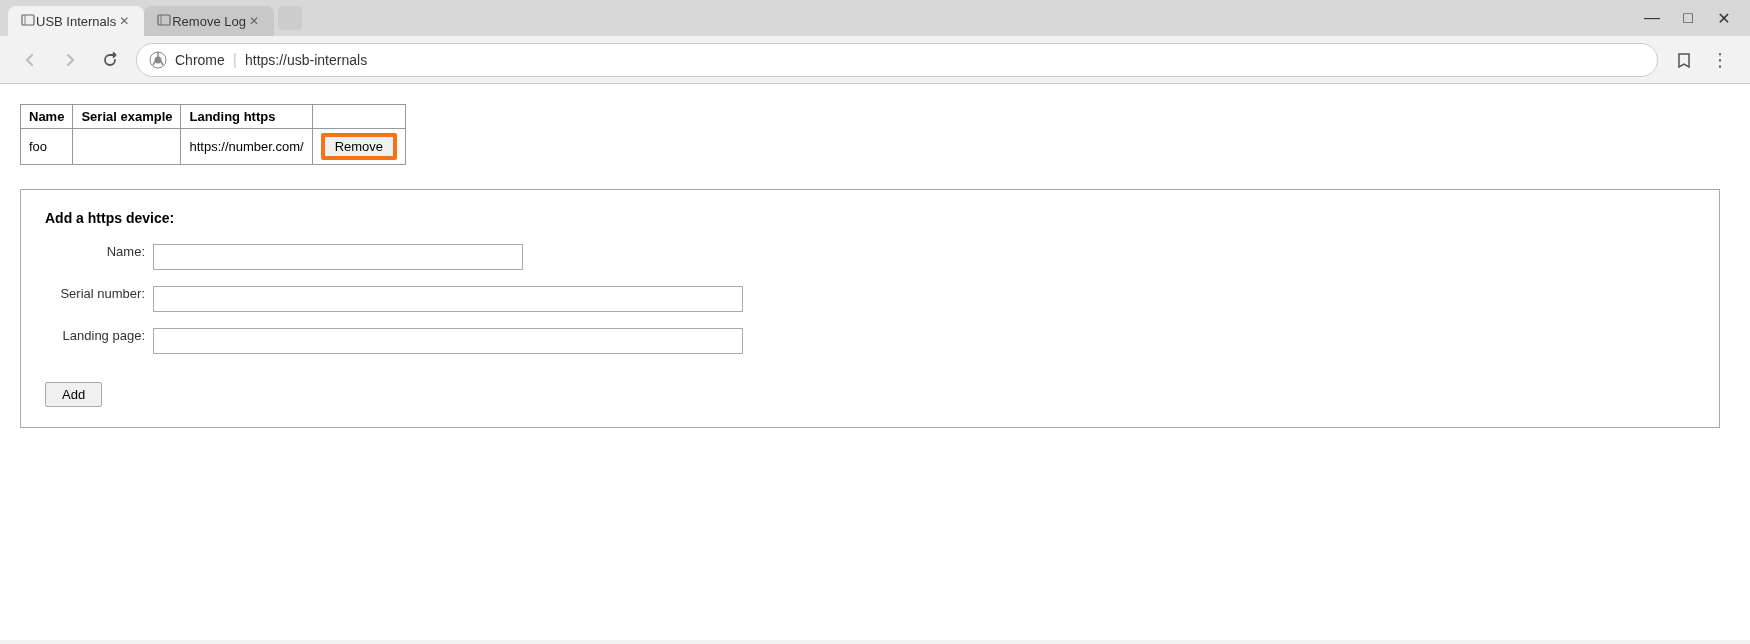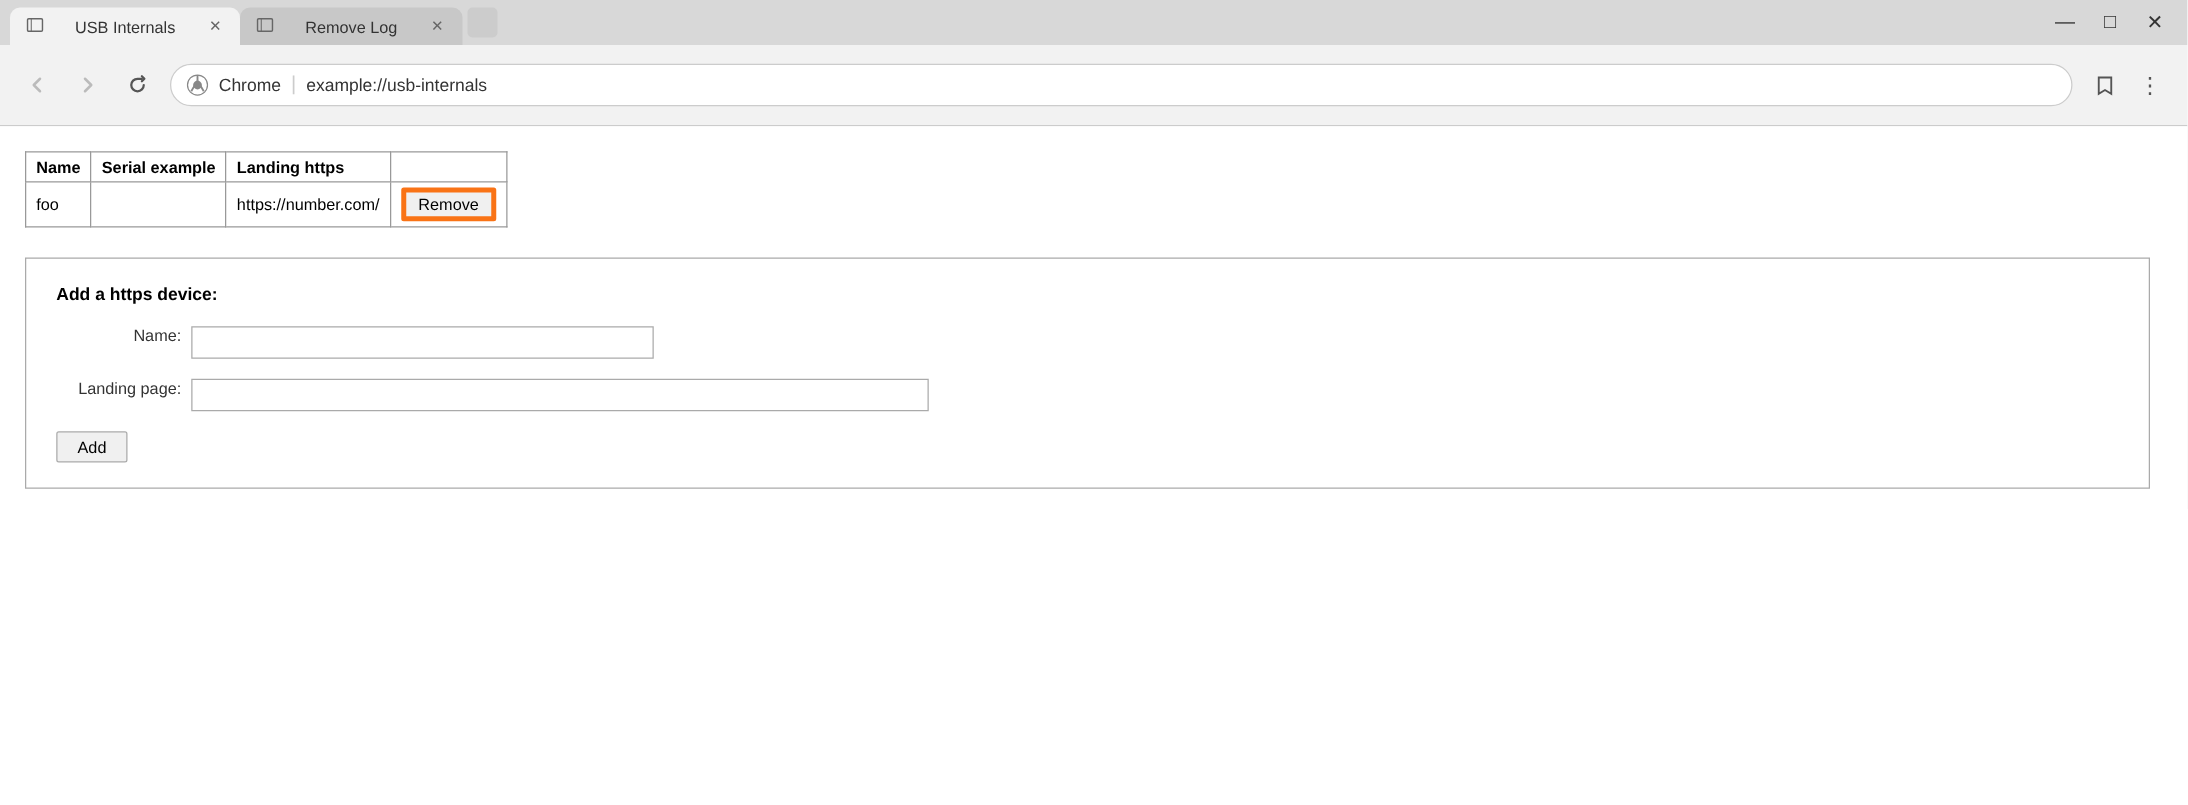--- a/index.html
+++ b/index.html
@@ -22,21 +22,21 @@
       padding: 0 8px;
       gap: 0;
     }
 
     .tab {
       display: flex;
       align-items: center;
       height: 30px;
       padding: 0 12px;
       border-radius: 8px 8px 0 0;
-      gap: 24px;
+      gap: 0;
       font-size: 13px;
       color: #333;
       cursor: pointer;
       position: relative;
       top: 3px;
     }
 
     .tab.active {
       background: #f2f2f2;
     }
@@ -94,21 +94,21 @@
       color: #333;
       width: 20px;
       text-align: center;
     }
 
     
     .address-bar {
       display: flex;
       align-items: center;
       background: #f2f2f2;
-      height: 65px;
+      height: 48px;
       padding: 0 16px;
       gap: 12px;
       border-bottom: 1px solid #ccc;
     }
 
     .nav-btn {
       width: 28px;
       height: 28px;
       display: flex;
       align-items: center;
@@ -258,21 +258,21 @@
     .input-serial { width: 590px; }
     .input-landing { width: 590px; }
 
     .add-btn {
       padding: 4px 16px;
       background: #f0f0f0;
       border: 1px solid #aaa;
       border-radius: 2px;
       cursor: pointer;
       font-size: 13px;
-      margin-top: 0;
+      margin-top: 12px;
     }
   </style>
 </head>
 <body>
 
 <div class="title-bar">
   <div class="tab active">
     <span class="tab-icon">
       <svg width="14" height="14" viewBox="0 0 14 14" fill="none">
         <rect x="1" y="1" width="12" height="10" rx="1" stroke="#666" stroke-width="1.2" fill="none"></rect>
@@ -326,21 +326,21 @@
 
     <svg class="chrome-logo" viewBox="0 0 18 18">
       <circle cx="9" cy="9" r="8" fill="none" stroke="#888" stroke-width="1"></circle>
       <circle cx="9" cy="9" r="3.5" fill="#888"></circle>
       <line x1="9" y1="5.5" x2="9" y2="1" stroke="#888" stroke-width="1.5"></line>
       <line x1="9" y1="5.5" x2="4" y2="14" stroke="#888" stroke-width="1.5"></line>
       <line x1="9" y1="5.5" x2="14" y2="14" stroke="#888" stroke-width="1.5"></line>
     </svg>
     <span class="url-brand">Chrome</span>
     <span class="url-separator">|</span>
-    <span class="url-text">example://usb-internals</span>
+    <span class="url-text">https://usb-internals</span>
   </div>
 
   <div class="address-bar-actions">
     <div class="action-btn" title="Bookmark">
       <svg width="18" height="18" viewBox="0 0 18 18" fill="none">
         <path d="M4 3h10v13l-5-3-5 3V3z" stroke="#555" stroke-width="1.5" fill="none"></path>
       </svg>
     </div>
     <div class="action-btn" title="Menu" style="font-size:18px; color:#555; letter-spacing:0px;">⋮</div>
   </div>
@@ -370,20 +370,24 @@
   </table>
 
   <div class="add-device-box">
     <div class="add-device-title">Add a https device:</div>
 
     <div class="form-row">
       <label class="form-label">Name:</label>
       <input type="text" class="form-input input-name" value="" style="">
     </div>
 
+    <div class="form-row">
+      <label class="form-label">Serial number:</label>
+      <input type="text" class="form-input input-serial" value="" style="">
+    </div>
 
     <div class="form-row">
       <label class="form-label">Landing page:</label>
       <input type="text" class="form-input input-landing" value="" style="">
     </div>
 
     <button class="add-btn">Add</button>
   </div>
 
 </div>

